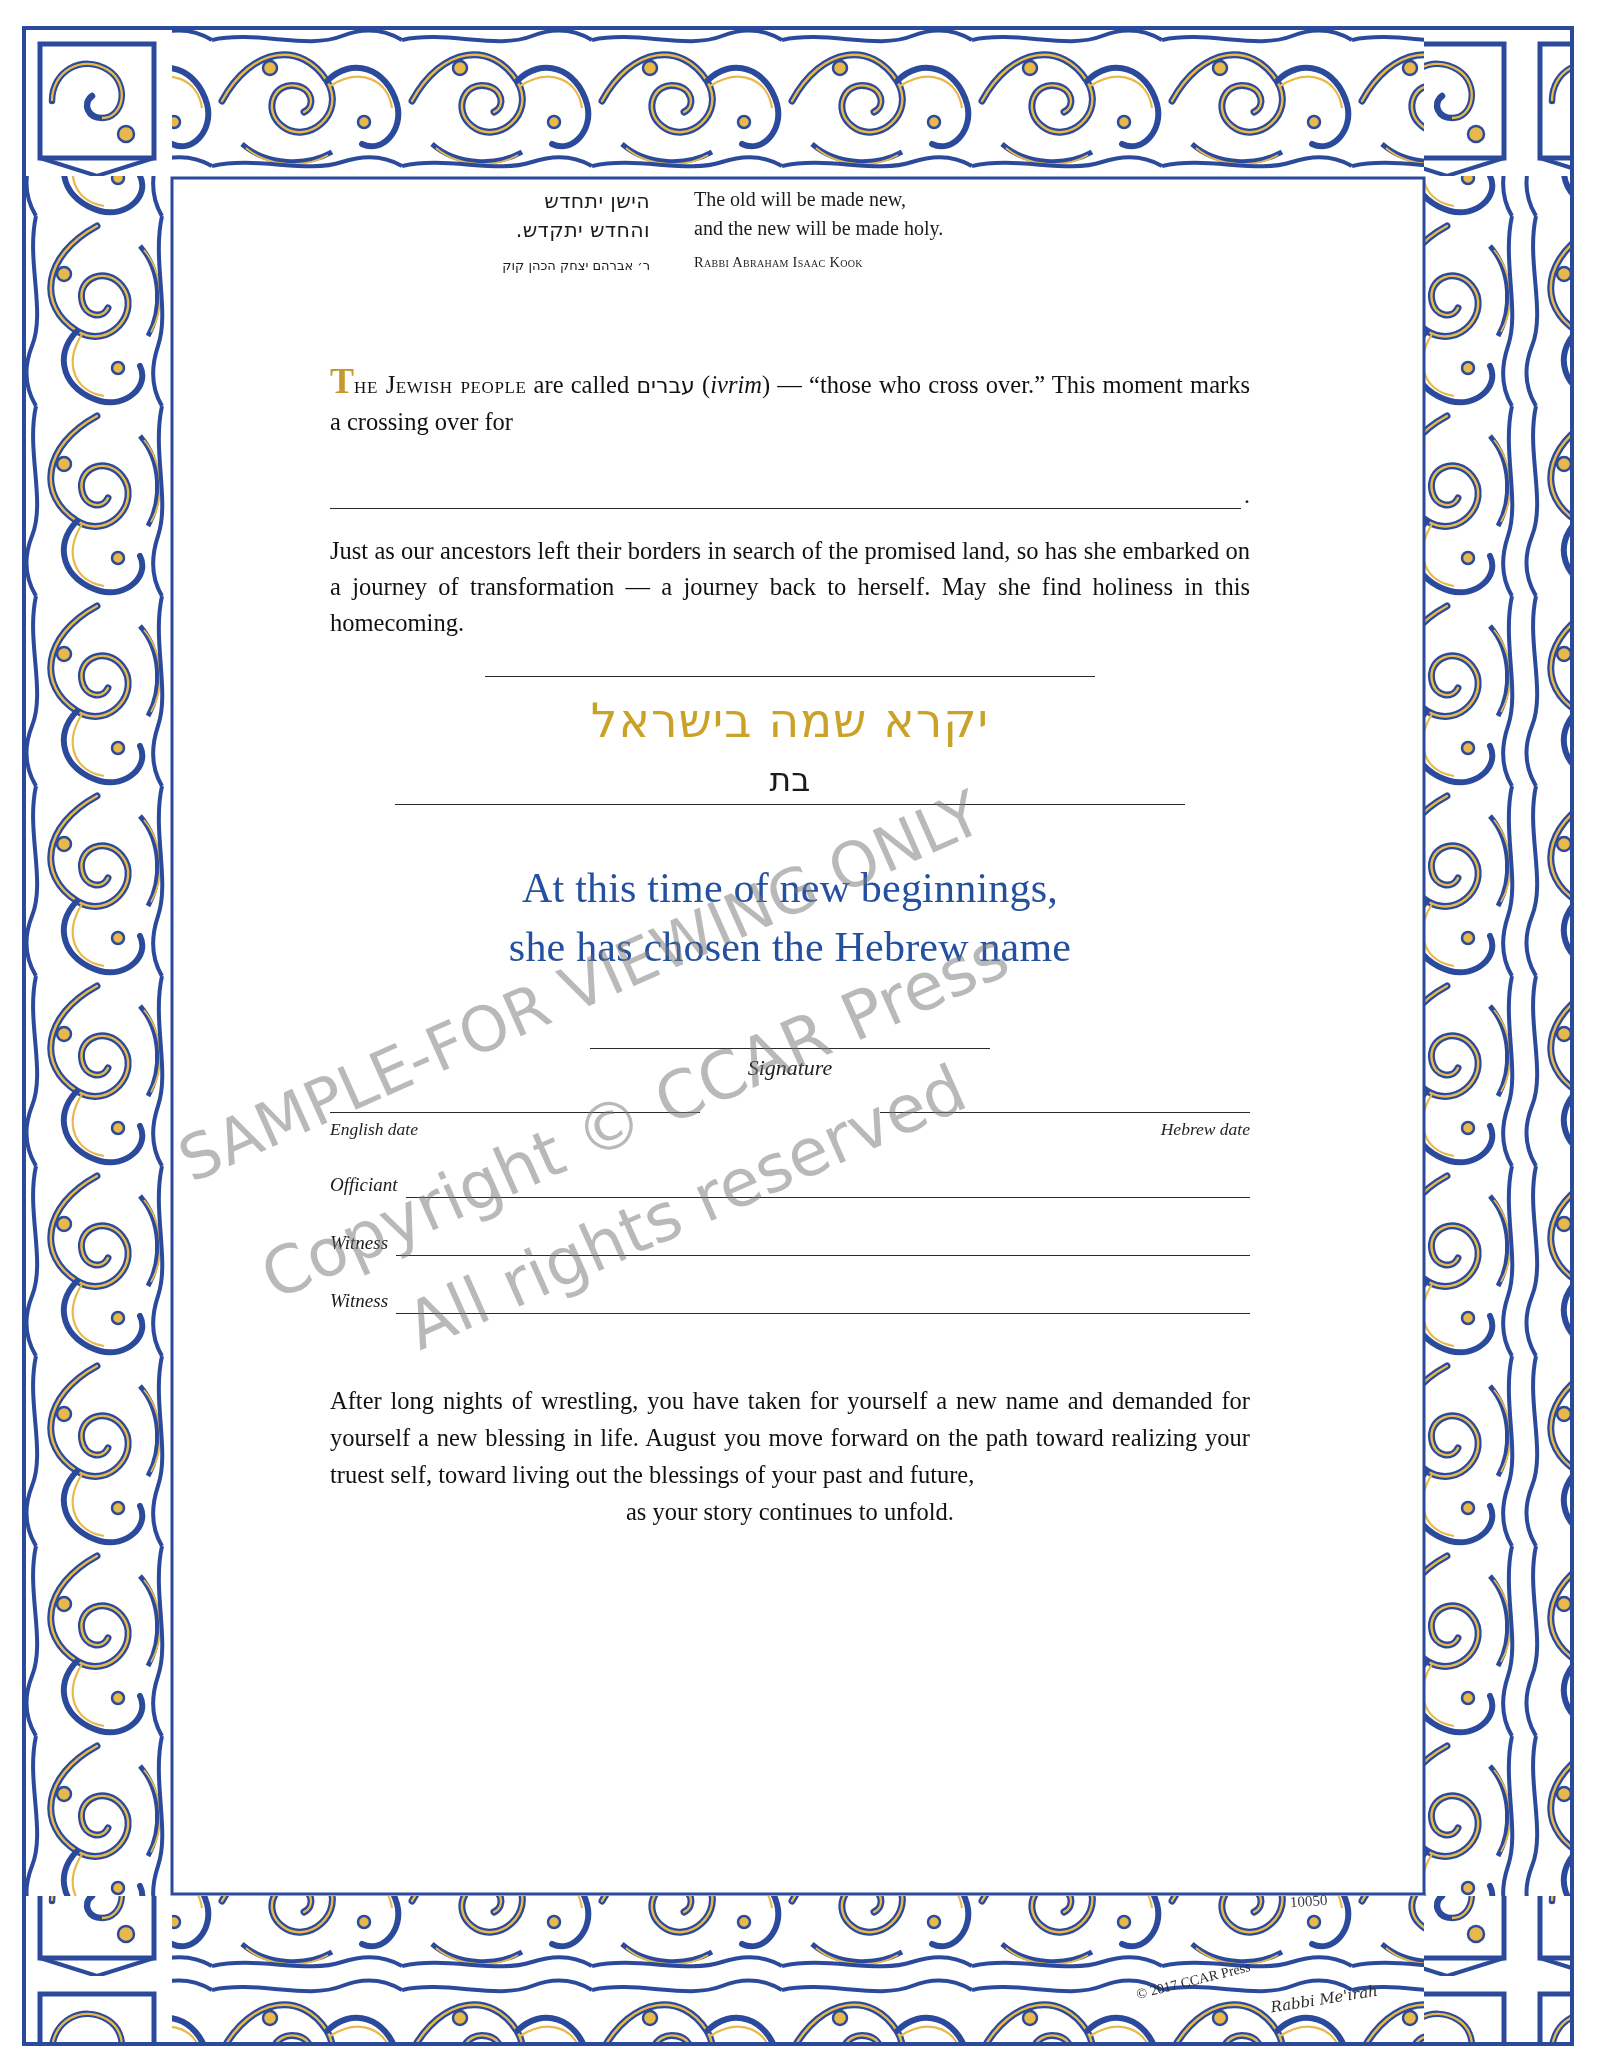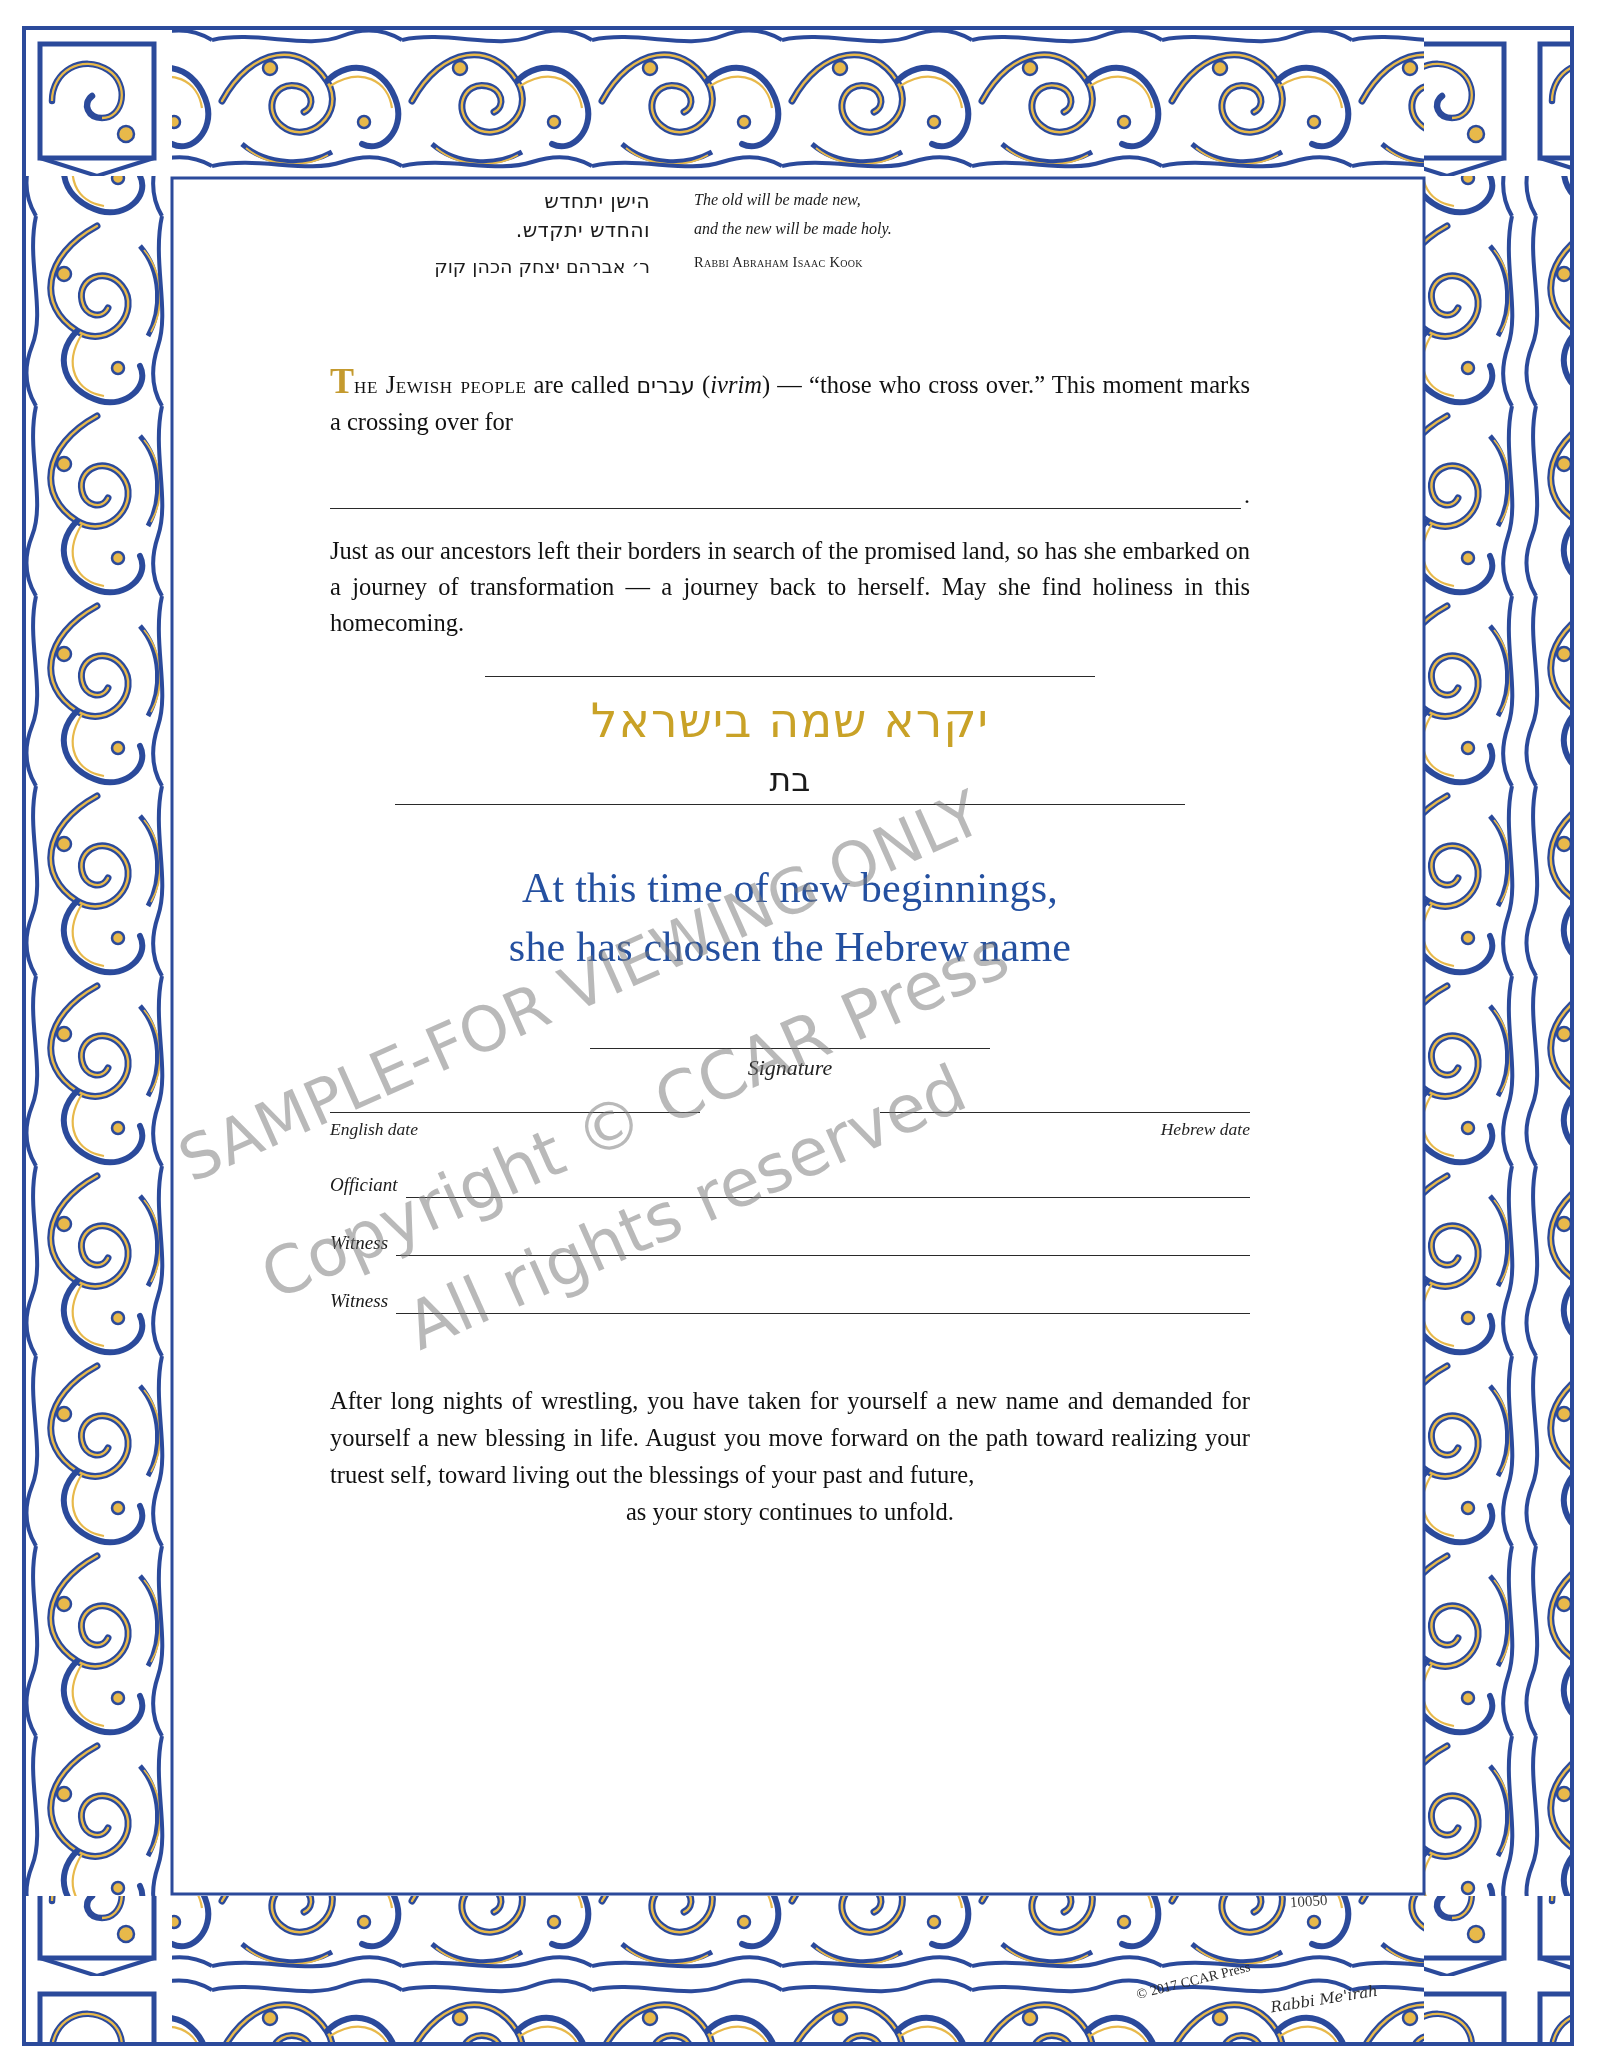--- a/index.html
+++ b/index.html
@@ -56,32 +56,31 @@
     font-family: "DejaVu Sans", sans-serif;
     color: #1c1c1c;
     padding-top: 2px;
   }
   .epi-hebrew .line {
     font-size: 20.5px;
     line-height: 29px;
     letter-spacing: 0.4px;
   }
   .epi-hebrew .attrib {
-    font-size: 19px;
+    font-size: 13px;
     line-height: 30px;
     margin-top: 6px;
   }
   .epi-english {
     width: 330px;
     padding-left: 44px;
     color: #1c1c1c;
   }
   .epi-english .line {
-    font-style: italic;
-    font-size: 16px;
+    font-size: 20px;
     line-height: 29px;
   }
   .epi-english .attrib {
     font-size: 14.5px;
     font-variant: small-caps;
     letter-spacing: 0.3px;
     margin-top: 11px;
     font-style: normal;
   }
 

